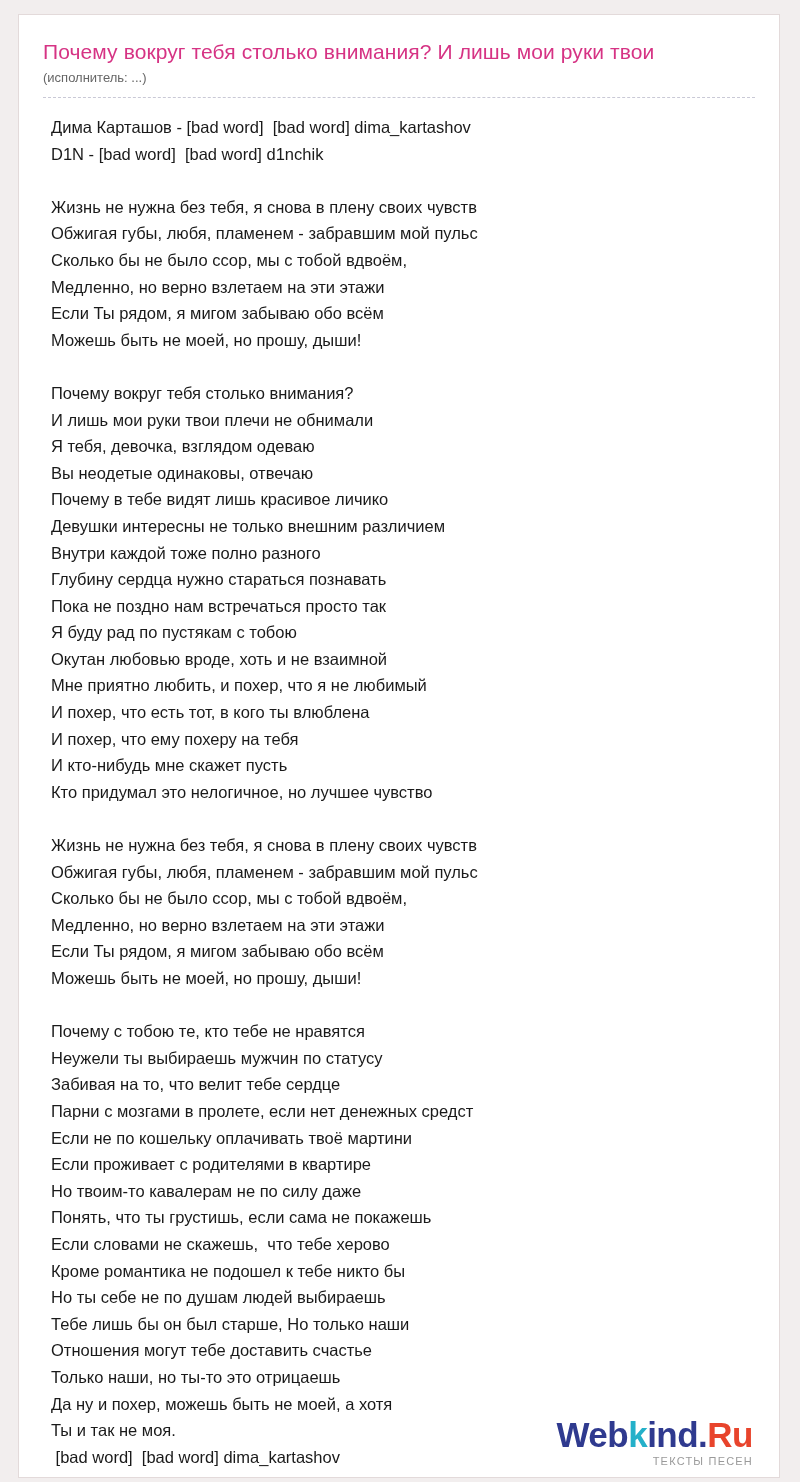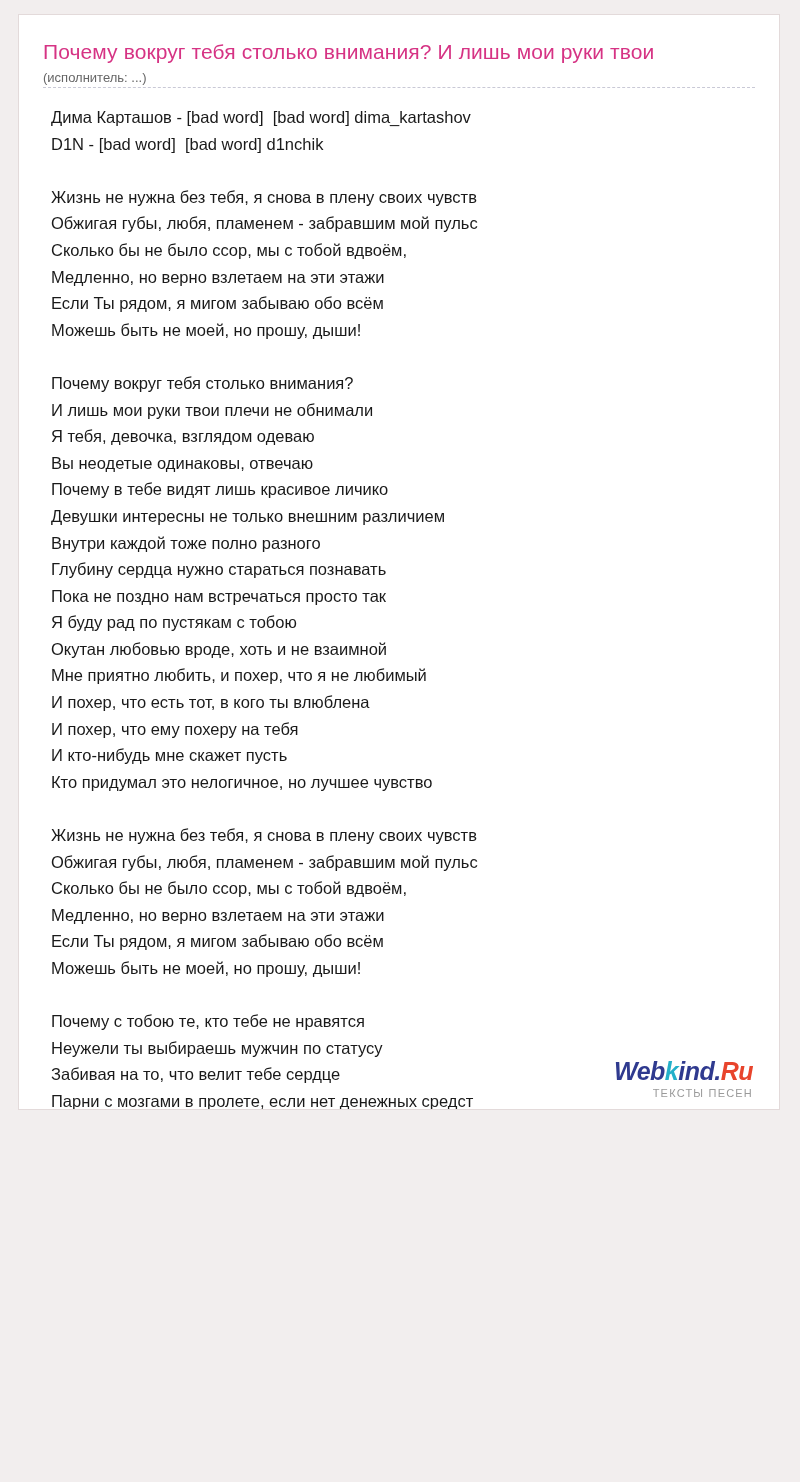--- a/index.html
+++ b/index.html
@@ -11,42 +11,42 @@
     height: 1482px;
     background: #f2eeee;
     font-family: "Liberation Sans", sans-serif;
     overflow: hidden;
   }
   .page-frame {
     position: absolute;
     left: 18px;
     top: 14px;
     width: 762px;
-    height: 1096px;
+    height: 1464px;
     background: #ffffff;
     border: 1px solid #e3dada;
     box-sizing: border-box;
     overflow: hidden;
   }
   .content {
     padding: 24px 24px 0 24px;
   }
   .song-title {
     color: #d63384;
     font-size: 21px;
     line-height: 26px;
     font-weight: normal;
     margin: 0 0 4px 0;
     letter-spacing: 0.1px;
   }
   .performer {
     color: #666666;
     font-size: 13px;
     line-height: 18px;
-    margin: 0 0 0 0;
+    margin: 0 0 10px 0;
   }
   .divider {
     border: none;
     border-top: 1px dashed #c9c9d6;
     margin: 0 0 16px 0;
     height: 0;
   }
   .lyrics {
     color: #1a1a1a;
     font-size: 16.5px;
@@ -57,24 +57,23 @@
     font-family: "Liberation Sans", sans-serif;
   }
   .watermark {
     position: absolute;
     right: 26px;
     bottom: 10px;
     text-align: right;
     line-height: 1;
   }
   .wm-main {
-    font-size: 25px;
+    font-size: 35px;
     font-weight: bold;
     letter-spacing: -0.5px;
-    font-style: italic;
   }
   .wm-web { color: #2f3a8f; }
   .wm-kind { color: #2f3a8f; }
   .wm-dot { color: #2f3a8f; }
   .wm-ru { color: #e8442c; }
   .wm-sub {
     font-size: 11px;
     color: #9a9a9a;
     letter-spacing: 1.2px;
     margin-top: 4px;

